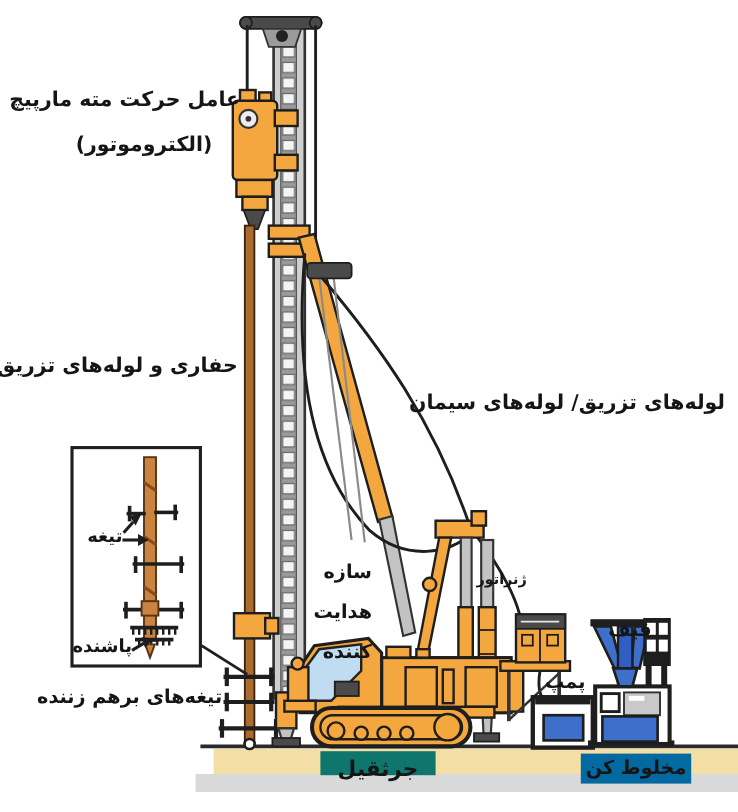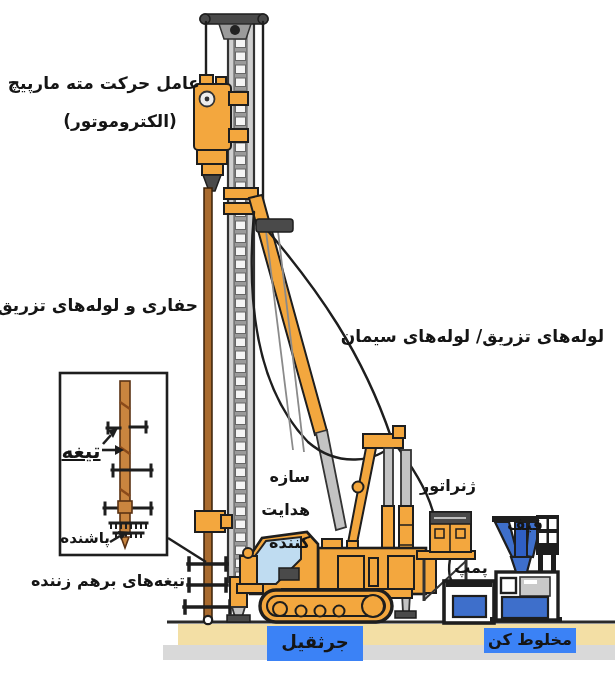--- a/index.html
+++ b/index.html
@@ -250,22 +250,22 @@
   <div class="lbl" style="left:18px;top:294px;width:180px;font-size:17px;">حفاری و لوله‌های تزریق</div>
   <div class="lbl" style="left:55px;top:110px;width:130px;font-size:17px;">(الکتروموتور)</div>
   <div class="lbl" style="left:335px;top:325px;width:275px;font-size:17px;">لوله‌های تزریق/ لوله‌های سیمان</div>
 
   <div class="lbl" style="left:250px;top:460px;width:60px;font-size:16px;text-align:right;">
     <div style="line-height:33px;">سازه</div>
     <div style="line-height:33px;">هدایت</div>
     <div style="line-height:33px;">کننده</div>
   </div>
 
-  <div class="lbl" style="left:406px;top:476px;width:84px;font-size:16px;">ژنراتور</div>
+  <div class="lbl" style="left:376px;top:476px;width:84px;font-size:12px;">ژنراتور</div>
   <div class="lbl" style="left:498px;top:491px;width:54px;font-size:16px;margin-top:24px;">قیف</div>
   <div class="lbl" style="left:446px;top:558px;width:50px;font-size:16px;">پمپ</div>
-  <div class="lbl" style="left:484px;top:628px;width:92px;font-size:16px;background:#3b82f6;padding:2px 0;">مخلوط کن</div>
-  <div class="lbl" style="left:267px;top:626px;width:96px;height:35px;font-size:18px;background:#3b82f6;line-height:32px;">جرثقیل</div>
+  <div class="lbl" style="left:484px;top:628px;width:92px;font-size:16px;background:#0369a1;padding:2px 0;">مخلوط کن</div>
+  <div class="lbl" style="left:267px;top:626px;width:96px;height:20px;font-size:18px;background:#0f766e;line-height:32px;">جرثقیل</div>
   <div class="lbl" style="left:26px;top:571px;width:164px;font-size:16px;">تیغه‌های برهم زننده</div>
-  <div class="lbl" style="left:60px;top:438px;width:42px;font-size:20px;text-decoration:underline;">تیغه</div>
+  <div class="lbl" style="left:60px;top:438px;width:42px;font-size:15px;text-align:right;">تیغه</div>
   <div class="lbl" style="left:54px;top:529px;width:56px;font-size:15px;text-align:right;">پاشنده</div>
 
 </div>
 
 </body></html>

